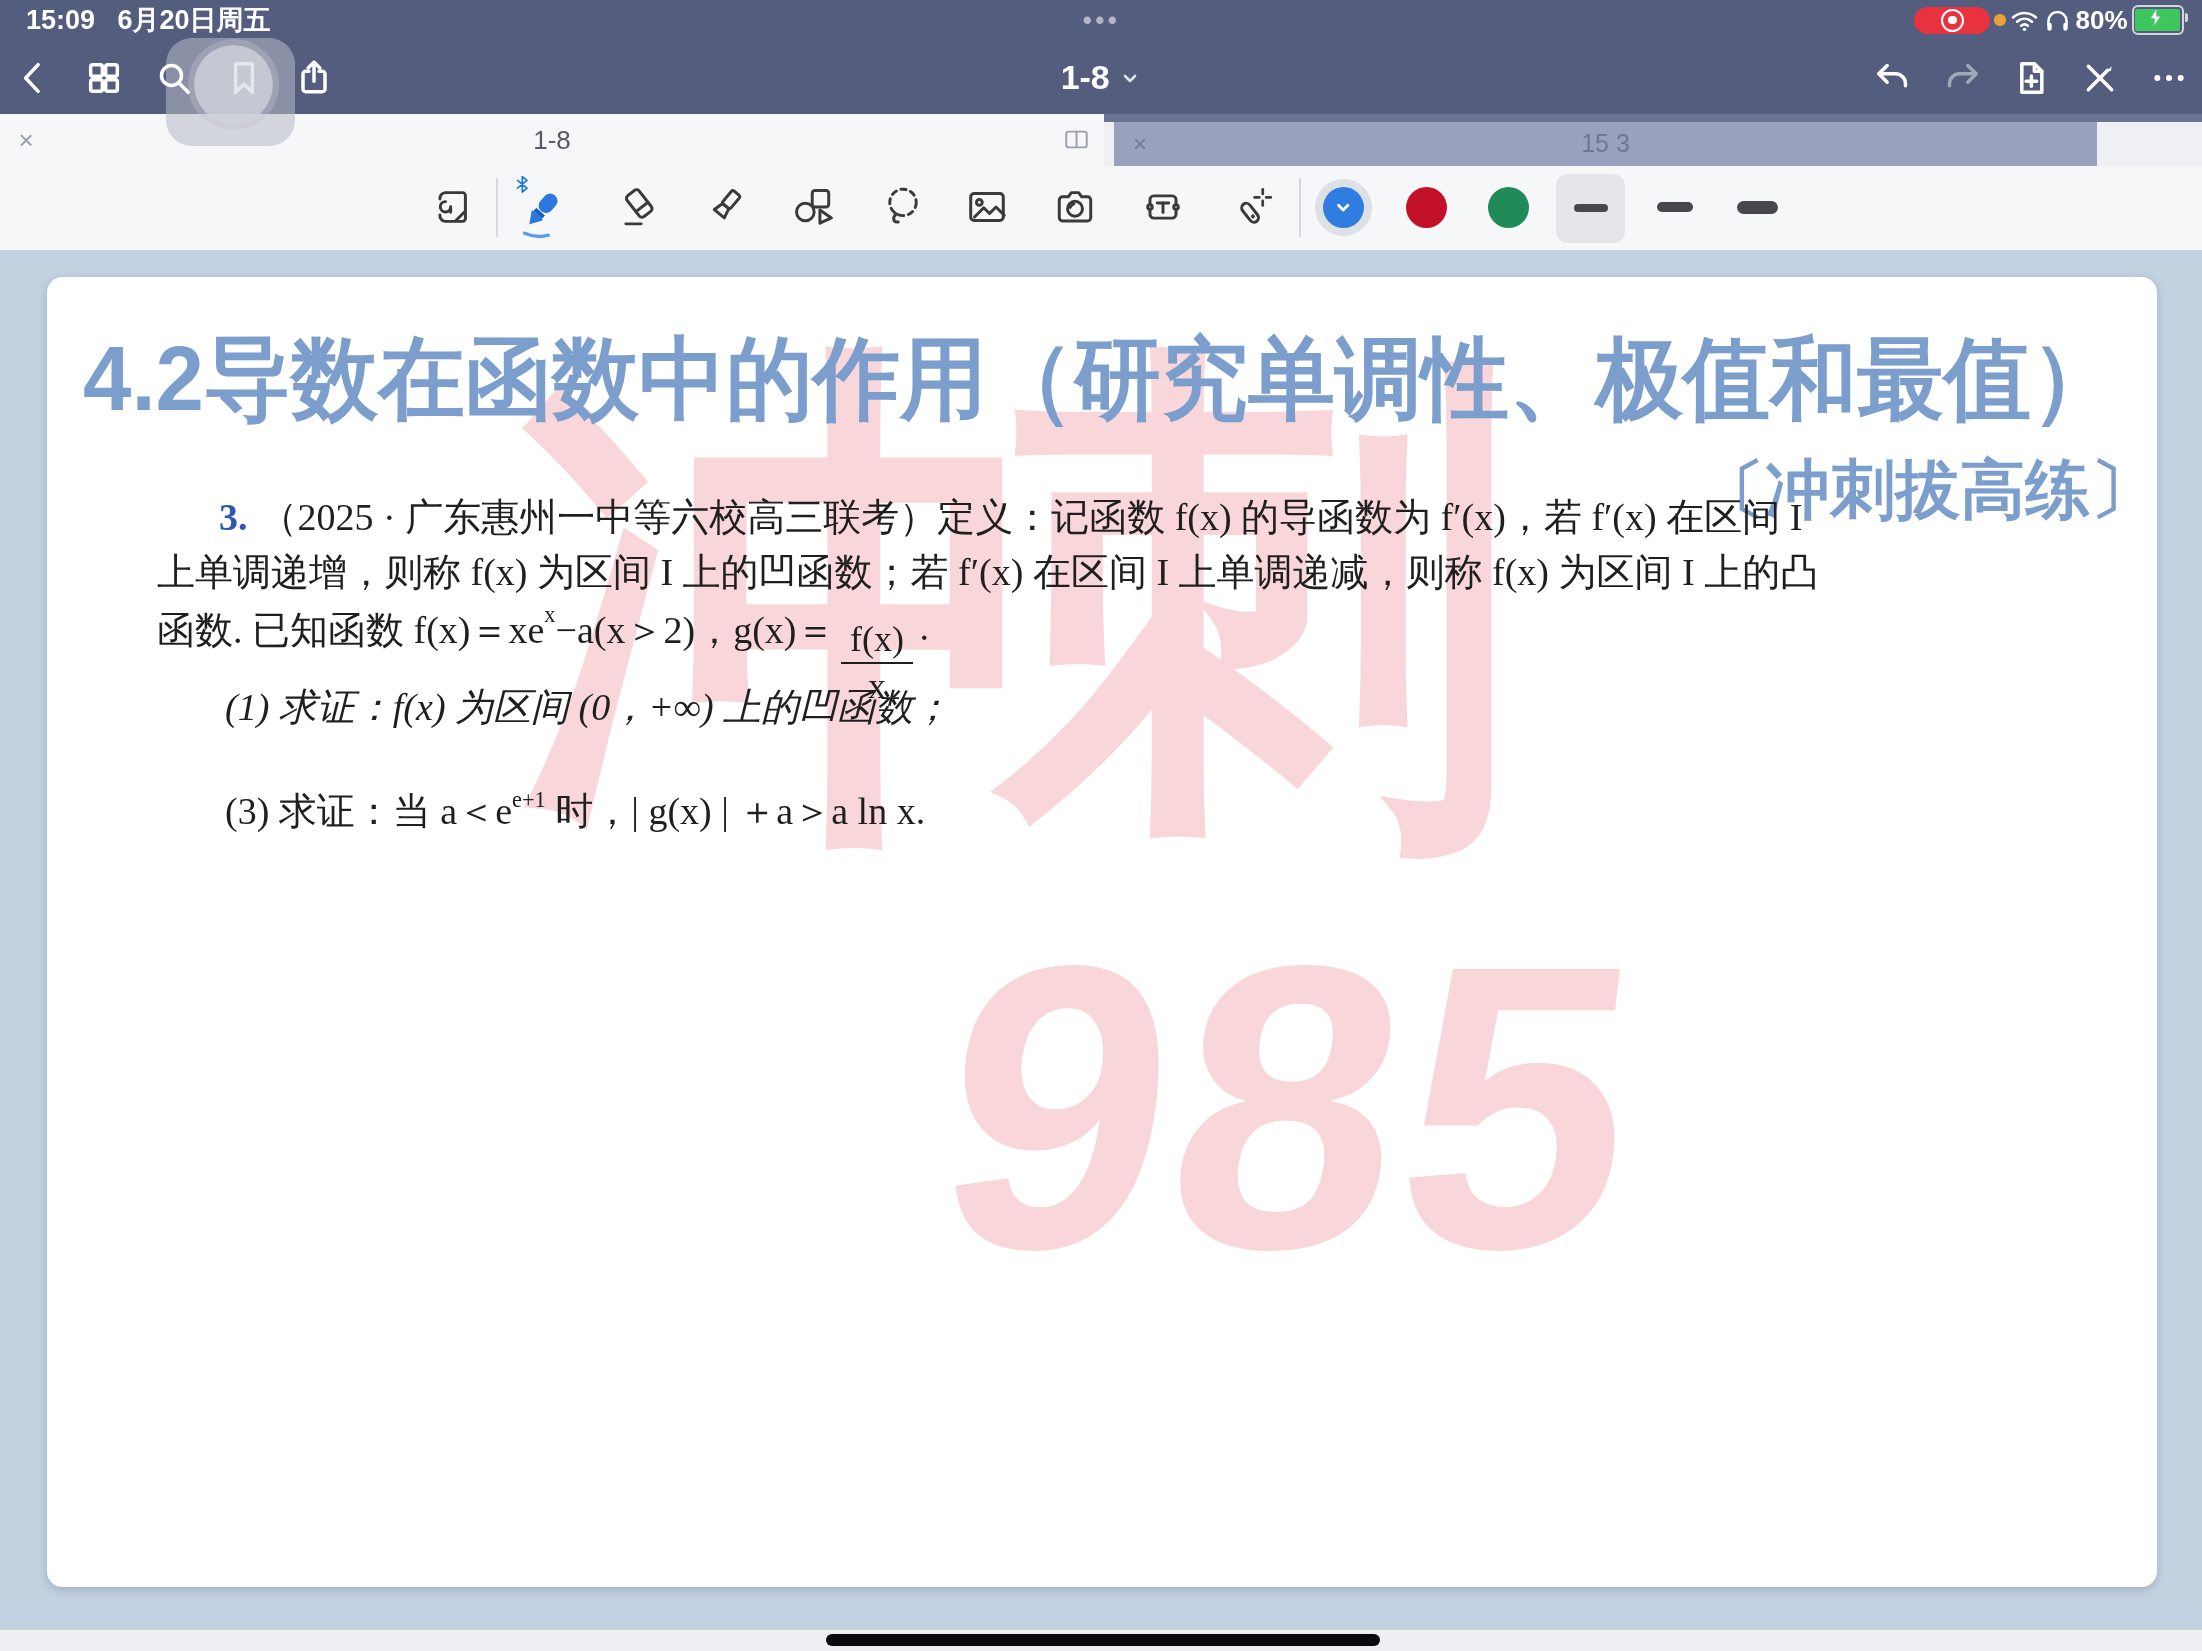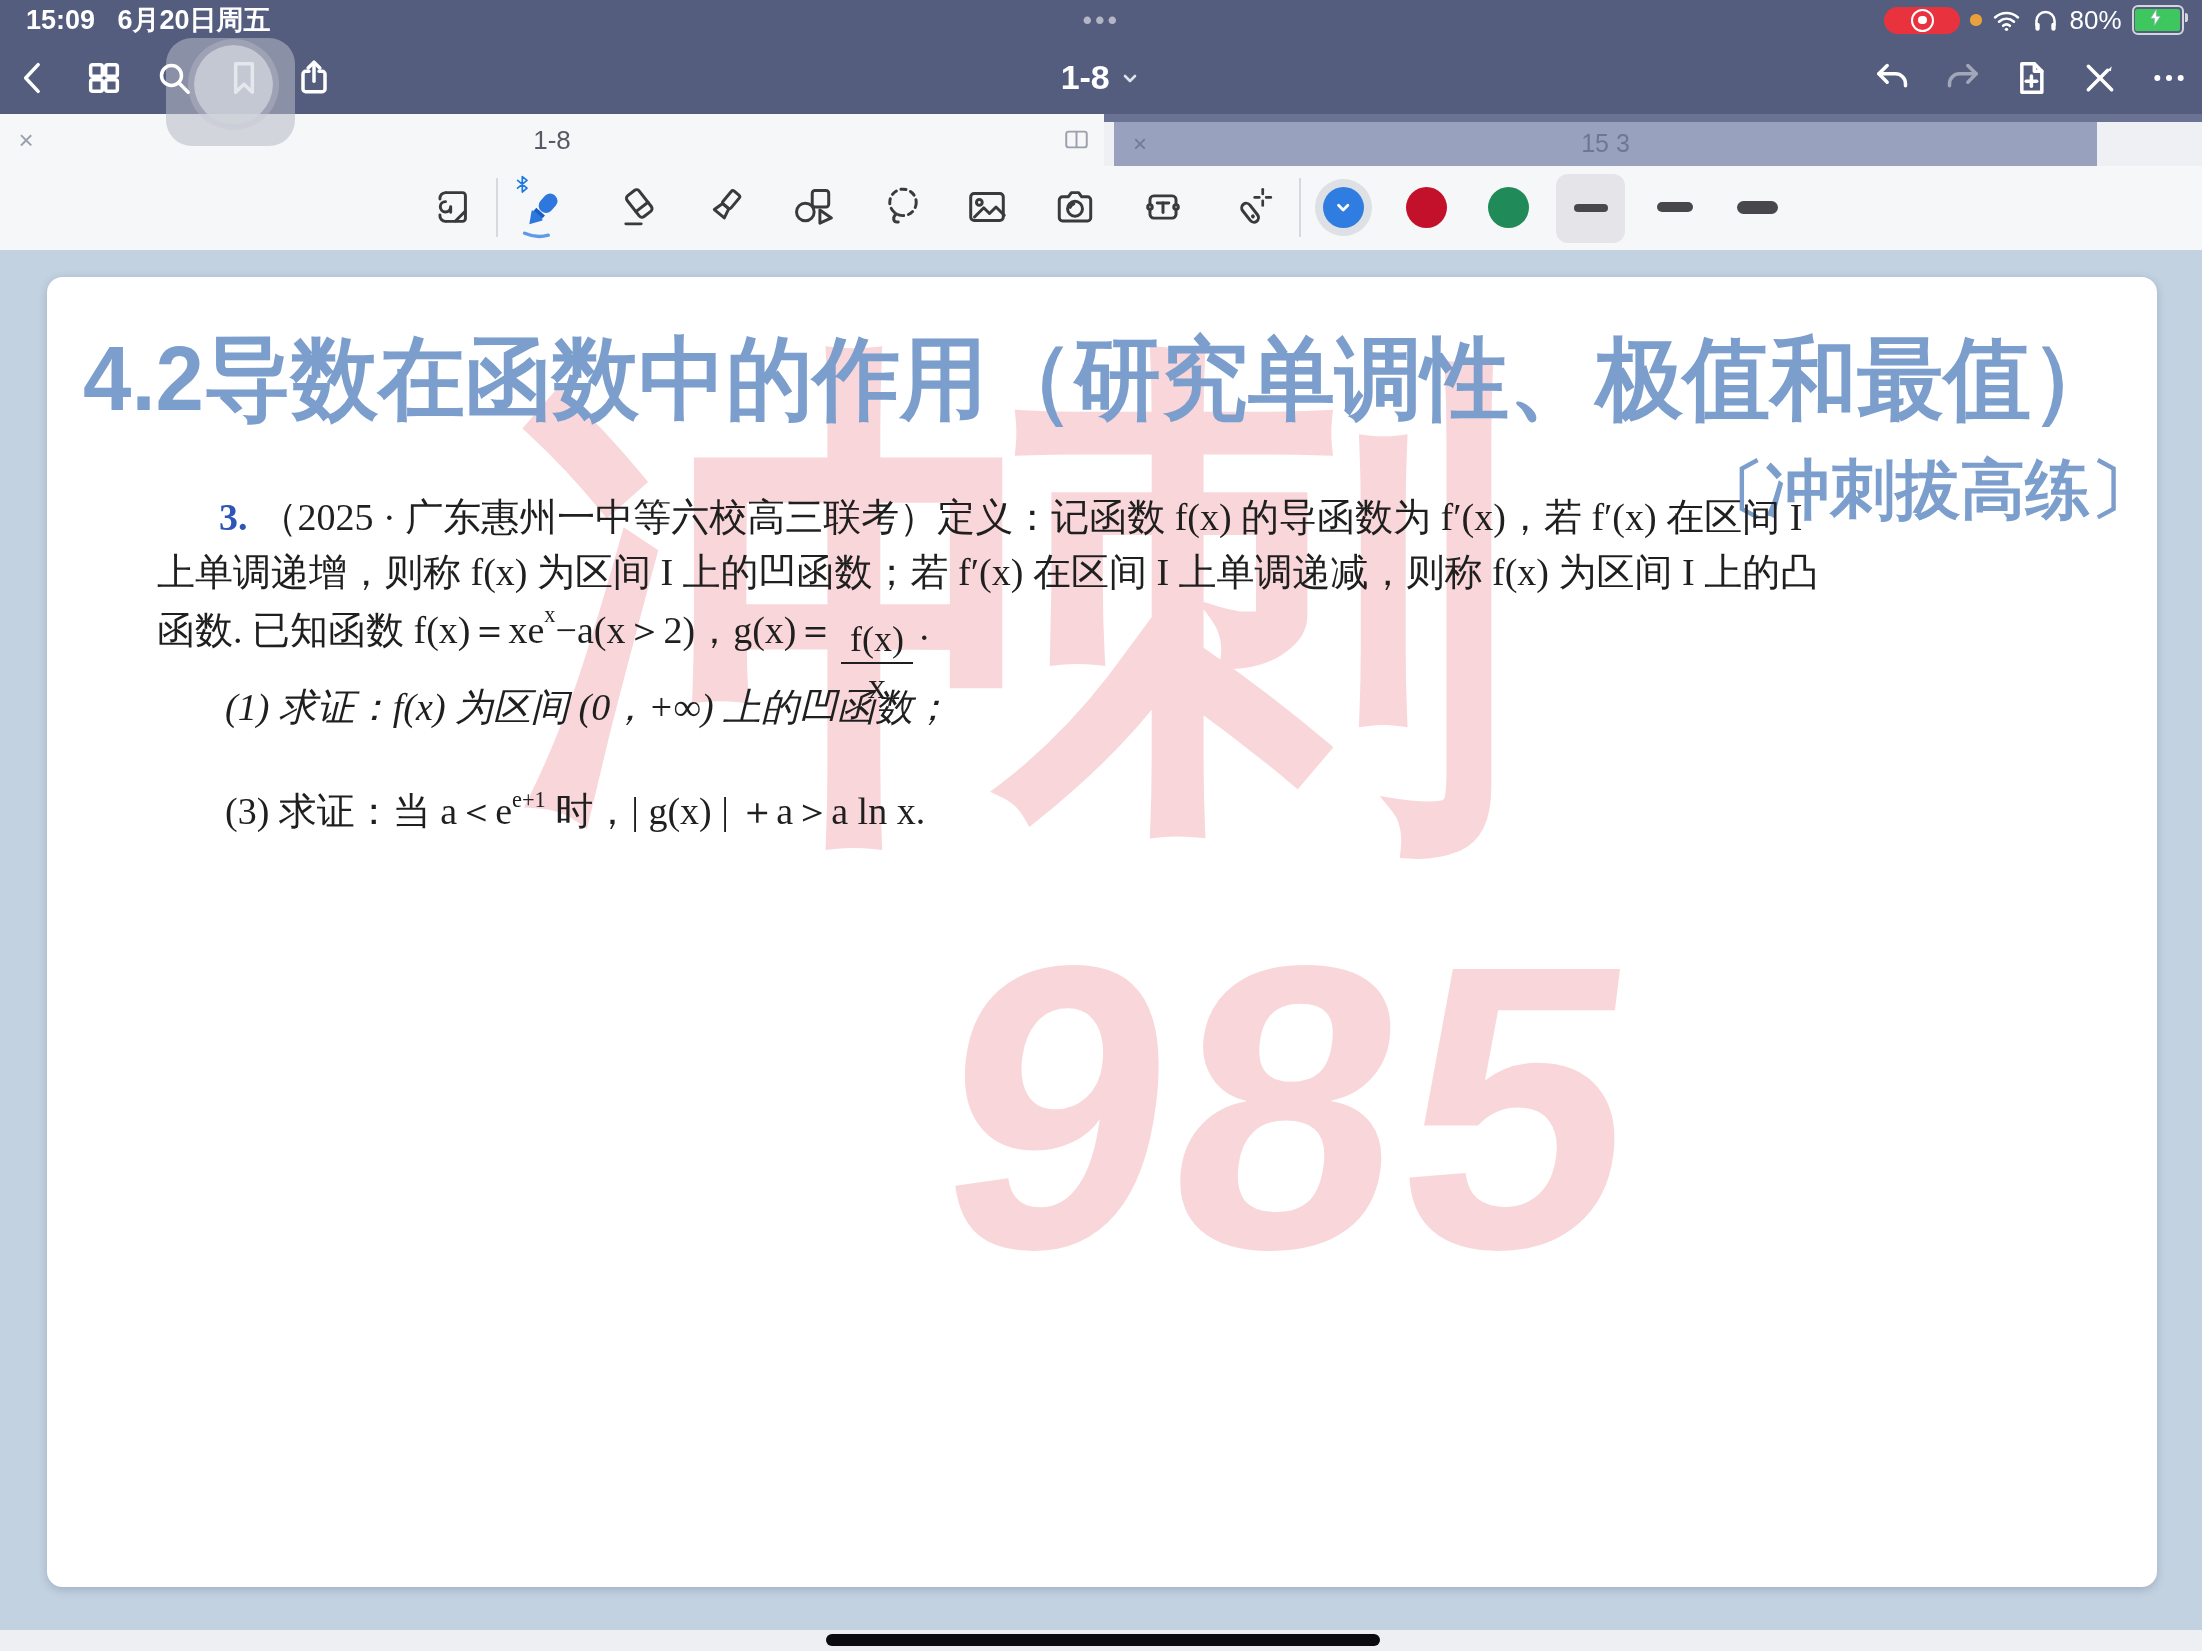--- a/index.html
+++ b/index.html
@@ -7,21 +7,21 @@
     width:2203px;height:1652px;position:relative;overflow:hidden;
     background:#c3d2e1;
     font-family:"Liberation Sans",sans-serif;
     -webkit-font-smoothing:antialiased;
   }
   
   .statusbar{position:absolute;left:0;top:0;width:2203px;height:40px;background:#545d7e;color:#fff;}
   .sb-left{position:absolute;left:26px;top:0;height:40px;display:flex;align-items:center;gap:22.4px;font-size:27px;font-weight:700;}
   .sb-center{position:absolute;left:0;top:0;width:2203px;height:40px;display:flex;align-items:center;justify-content:center;
     font-size:26px;letter-spacing:3.4px;color:rgba(255,255,255,.55);font-weight:700;}
-  .sb-right{position:absolute;right:19px;top:0;height:40px;display:flex;align-items:center;gap:10px;font-size:26px;font-weight:400;}
+  .sb-right{position:absolute;right:19px;top:0;height:40px;display:flex;align-items:center;gap:4px;font-size:26px;font-weight:700;}
   .rec-pill{width:76px;height:27px;border-radius:13.8px;background:#e8333f;display:flex;align-items:center;justify-content:center;}
   .rec-glyph{width:19px;height:19px;border:2.6px solid #fff;border-radius:50%;display:flex;align-items:center;justify-content:center;}
   .rec-glyph i{display:block;width:8.6px;height:8.6px;background:#fff;border-radius:50%;}
   .orange-dot{width:11.2px;height:11.2px;border-radius:50%;background:#e9a23b;}
   .sb-ic{width:29px;height:29px;fill:none;stroke:#fff;stroke-width:2.1;stroke-linecap:round;stroke-linejoin:round;}
   .battery{position:relative;width:45px;height:22.4px;border:2.2px solid rgba(255,255,255,.75);border-radius:6px;padding:1.7px;}
   .battery .fill{width:100%;height:100%;background:#3ec75e;border-radius:2.6px;}
   .battery .nub{position:absolute;right:-6px;top:6px;width:3.4px;height:8.6px;background:rgba(255,255,255,.75);border-radius:0 2.6px 2.6px 0;}
   .bolt{position:absolute;left:12px;top:0.9px;width:19px;height:19px;}
   

